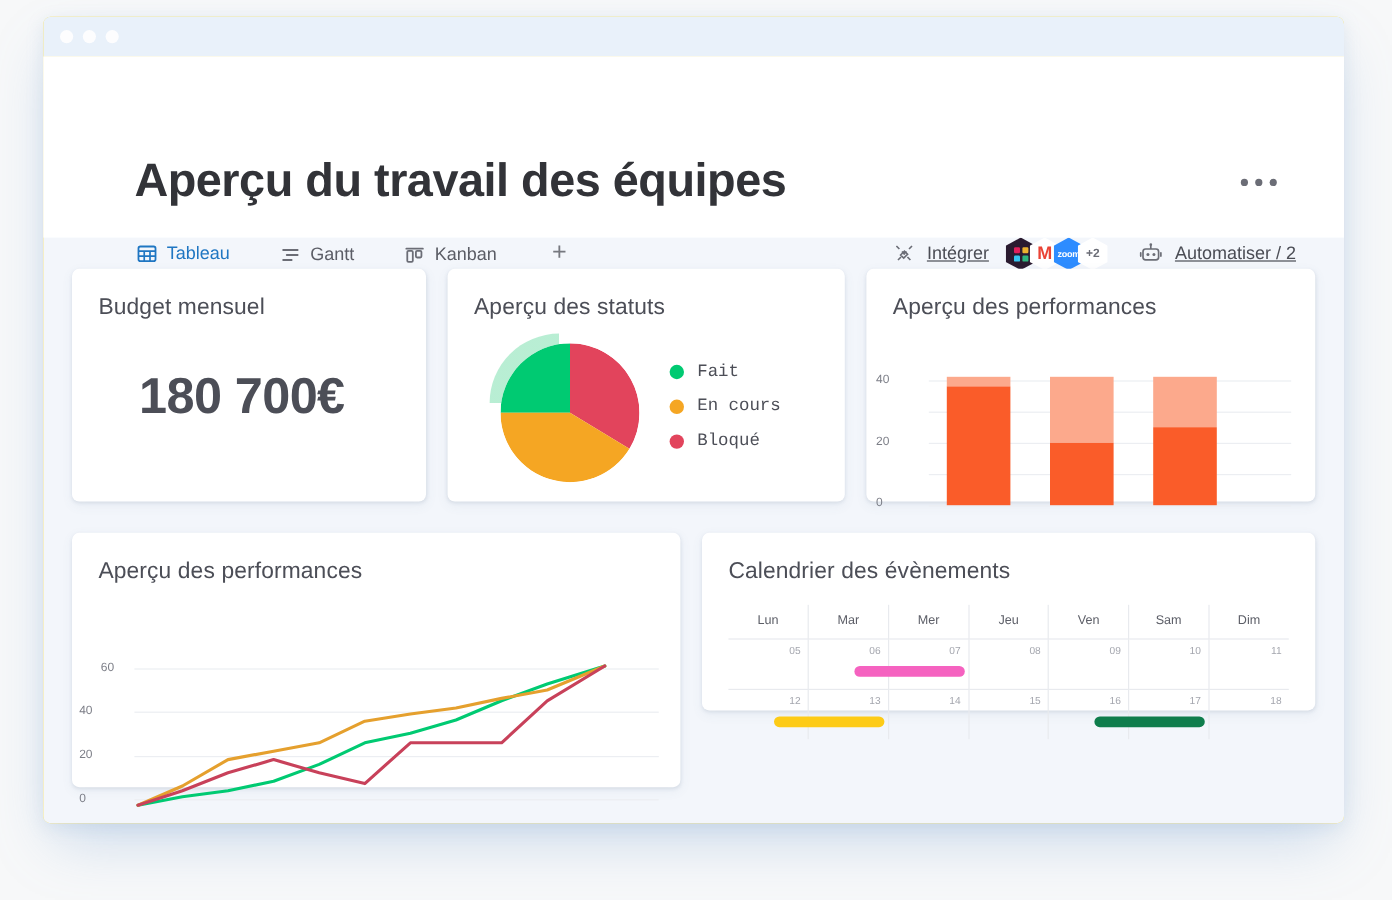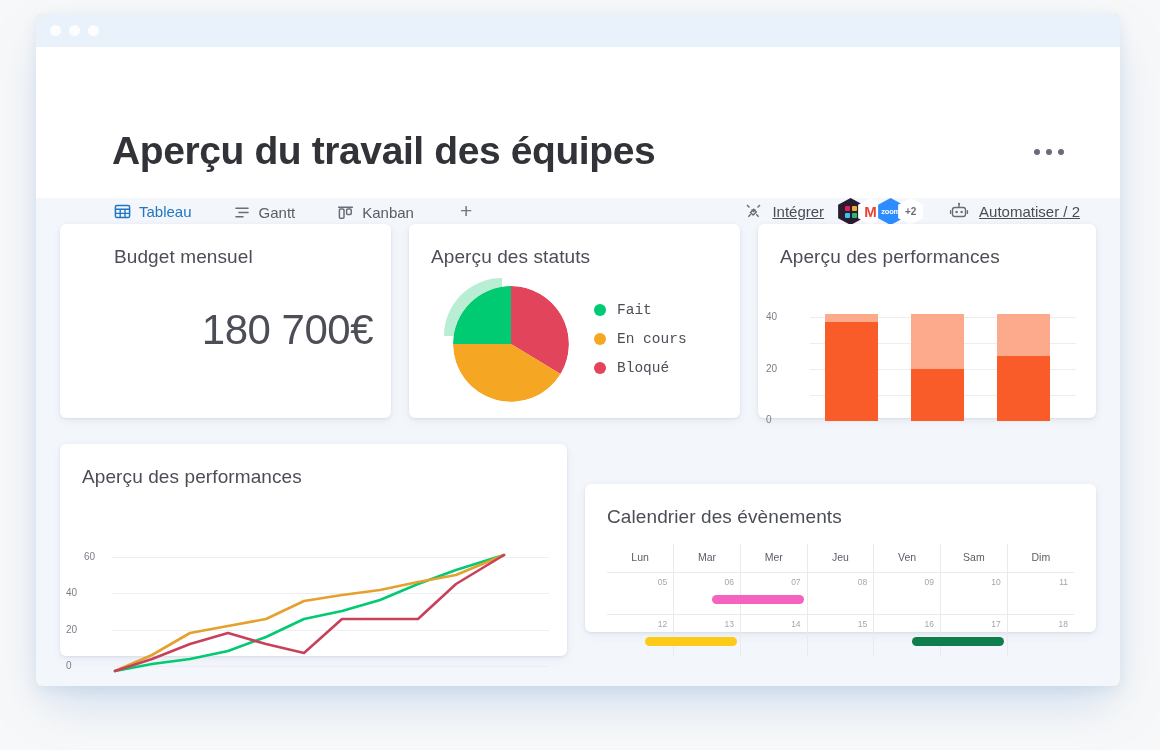--- a/index.html
+++ b/index.html
@@ -88,30 +88,30 @@
   .card{
     background:#fff;border-radius:6px;
     box-shadow:0 1px 3px rgba(80,100,130,.13), 0 3px 10px rgba(90,110,140,.07);
     box-sizing:border-box;position:relative;
   }
   .card-title{
     font-size:19px;color:#4c4e57;font-weight:400;margin:0;
     padding:22px 0 0 22px;letter-spacing:.1px;
   }
 
-  .card-budget{width:331px;height:194px;padding-left:32px;}
+  .card-budget{width:295px;height:194px;}
   .budget-value{
-    position:absolute;left:0;right:18px;top:82px;text-align:right;
-    font-size:42px;font-weight:400;color:#4c4e57;letter-spacing:-.5px;
+    position:absolute;left:0;right:12px;top:82px;text-align:center;
+    font-size:42px;font-weight:700;color:#4c4e57;letter-spacing:-.5px;
   }
 
   .card-status{width:331px;height:194px;}
   .card-perf{flex:1;height:194px;}
   .card-line{width:507px;height:212px;}
-  .card-cal{flex:1;height:148px;margin-top:40px;}
+  .card-cal{flex:1;height:148px;}
 
   
   .pie-area{position:absolute;left:44px;top:62px;width:120px;height:120px;}
   .pie-shadow{
     position:absolute;left:-9px;top:-8px;width:116px;height:116px;border-radius:50%;
     background:conic-gradient(from 0deg,#fff 0 0);
   }
   .pie-shadow:before{
     content:"";position:absolute;inset:0;border-radius:50%;
     background:conic-gradient(from 270deg,#7fe0b0 0deg 90deg, transparent 90deg 360deg);

